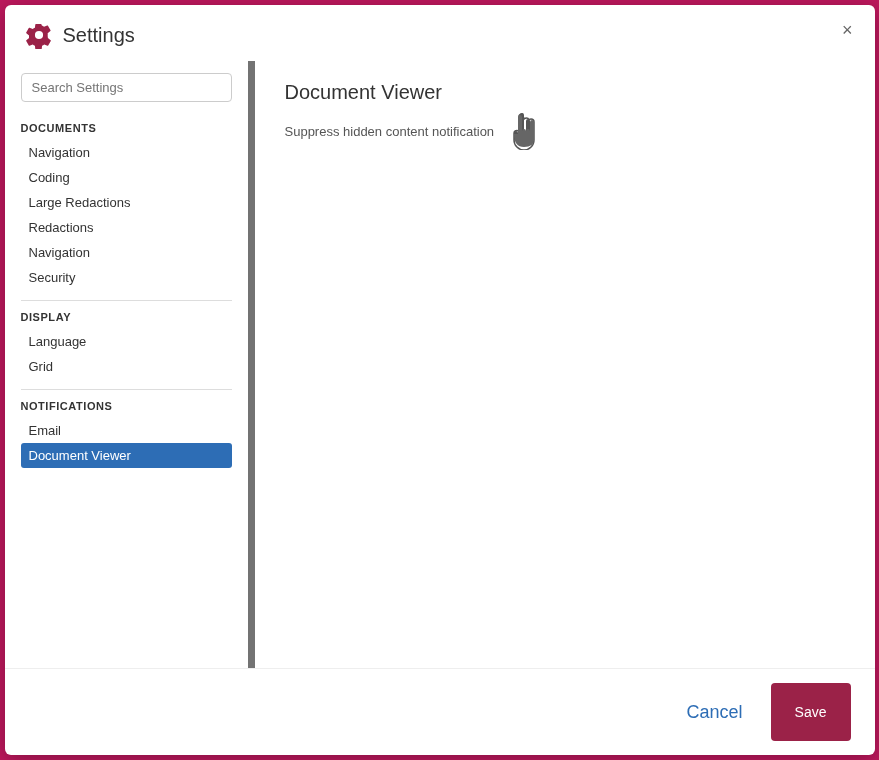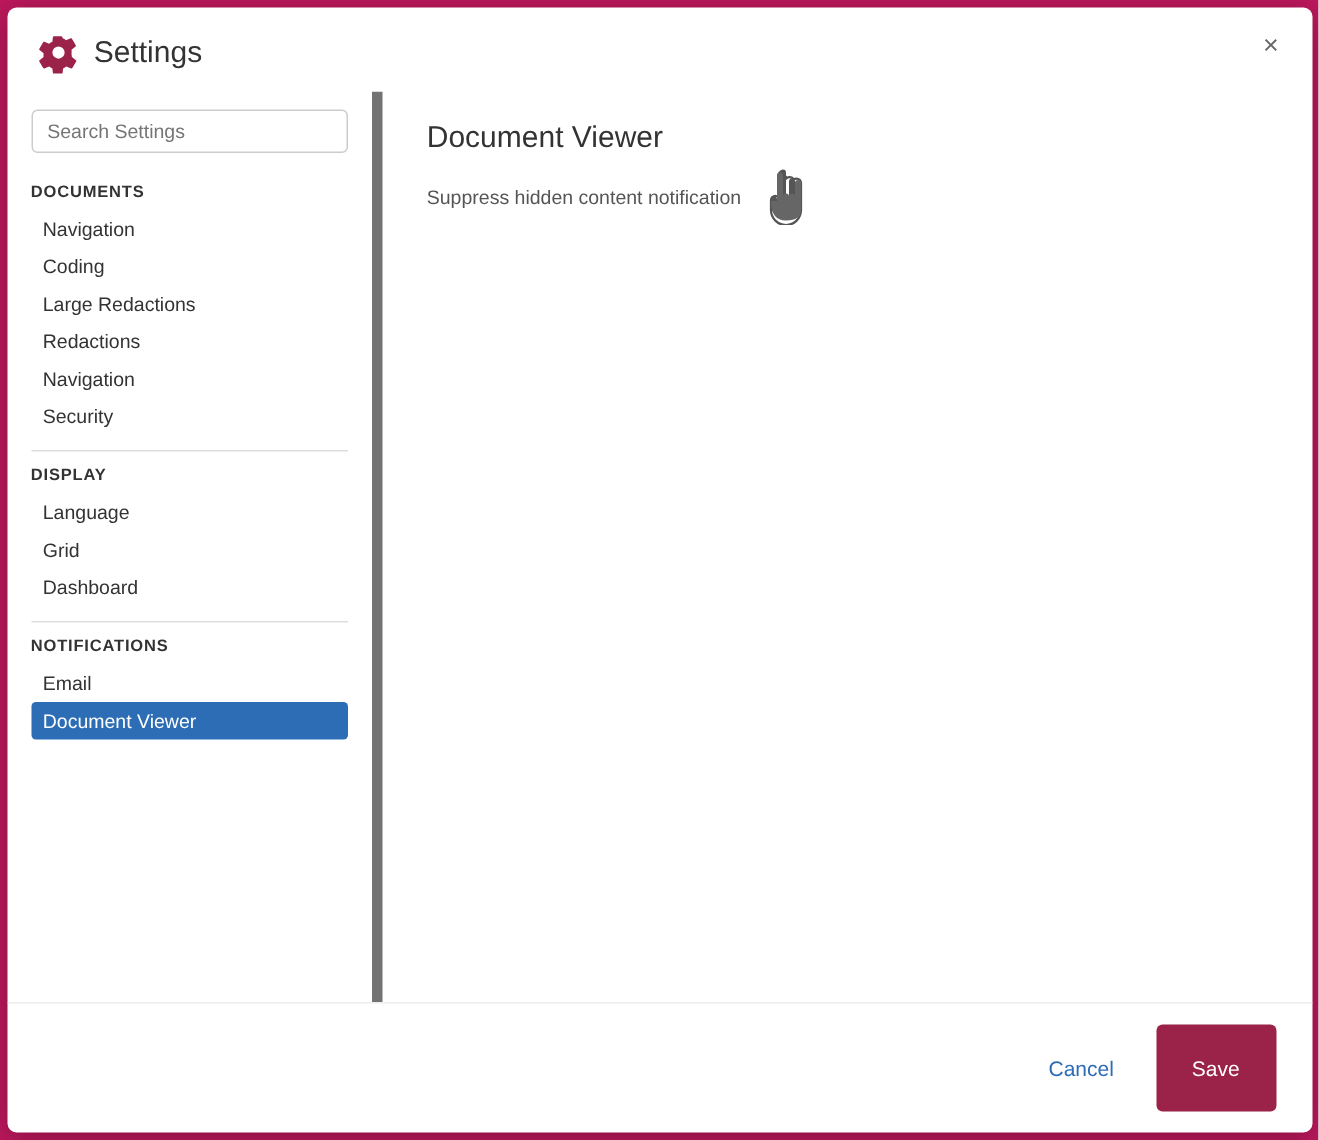--- a/index.html
+++ b/index.html
@@ -171,21 +171,21 @@
       align-items: center;
       padding: 14px 24px;
       gap: 12px;
       border-top: 1px solid #eee;
     }
 
     .cancel-button {
       background: none;
       border: none;
       color: #2d6db5;
-      font-size: 14px;
+      font-size: 18px;
       cursor: pointer;
       padding: 8px 16px;
       border-radius: 4px;
       text-align: center;
     }
 
     .save-button {
       background: #9b2248;
       color: #ffffff;
       border: none;
@@ -225,21 +225,20 @@
         <button class="nav-item">Redactions</button>
         <button class="nav-item">Navigation</button>
         <button class="nav-item">Security</button>
 
         <hr class="section-divider">
 
         
         <div class="section-label">DISPLAY</div>
         <button class="nav-item">Language</button>
         <button class="nav-item">Grid</button>
-        <button class="nav-item">Dashboard</button>
 
         <hr class="section-divider">
 
         
         <div class="section-label">NOTIFICATIONS</div>
         <button class="nav-item">Email</button>
         <button class="nav-item active">Document Viewer</button>
       </div>
 
       <div class="content-area">

